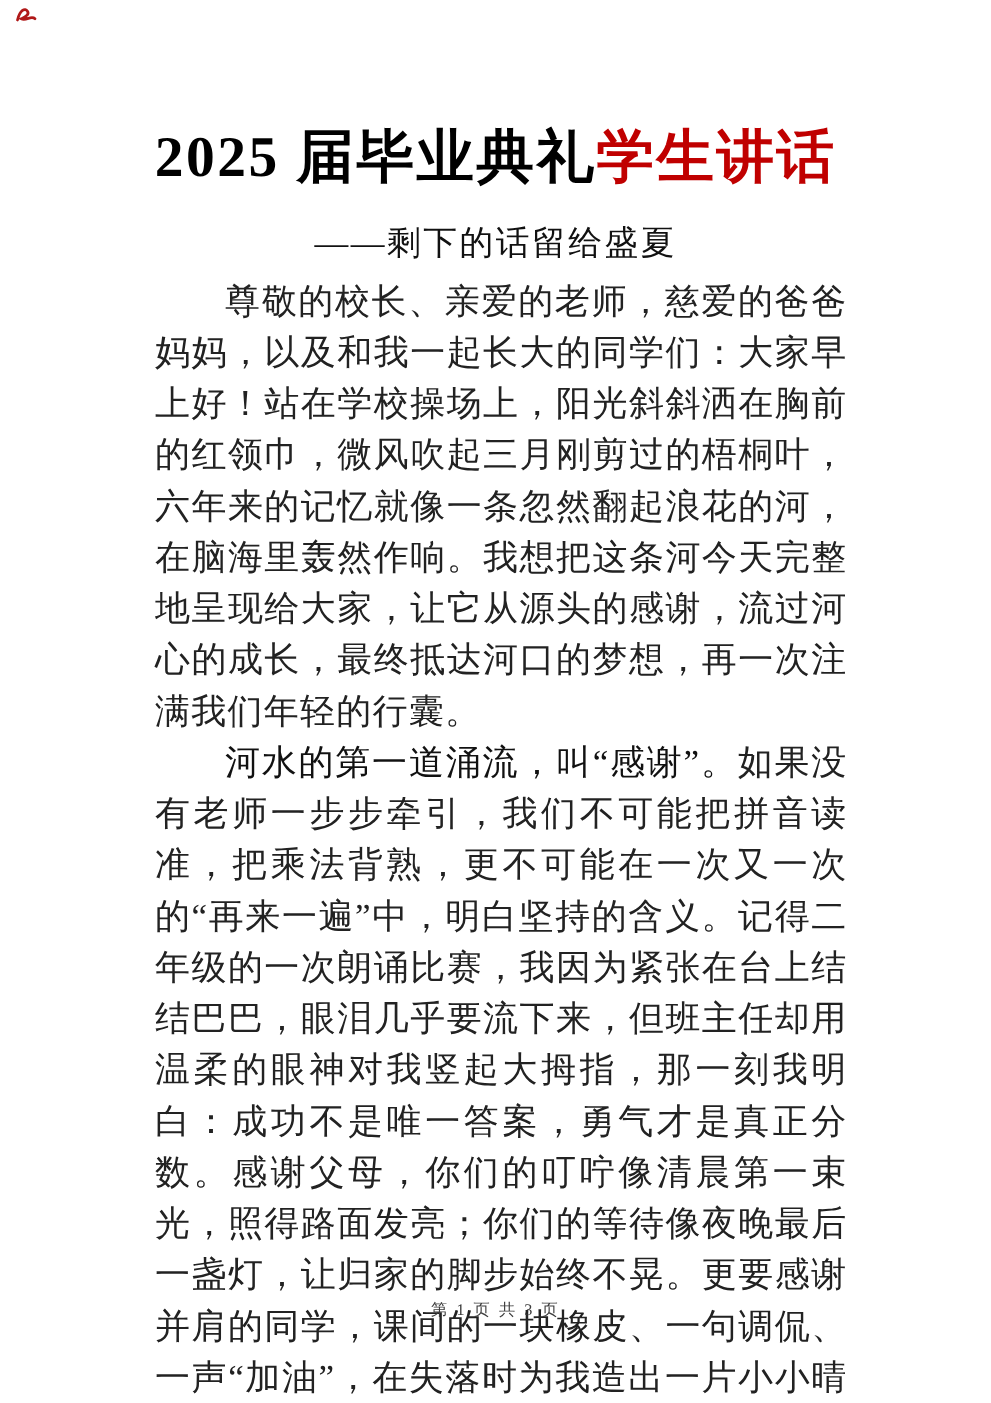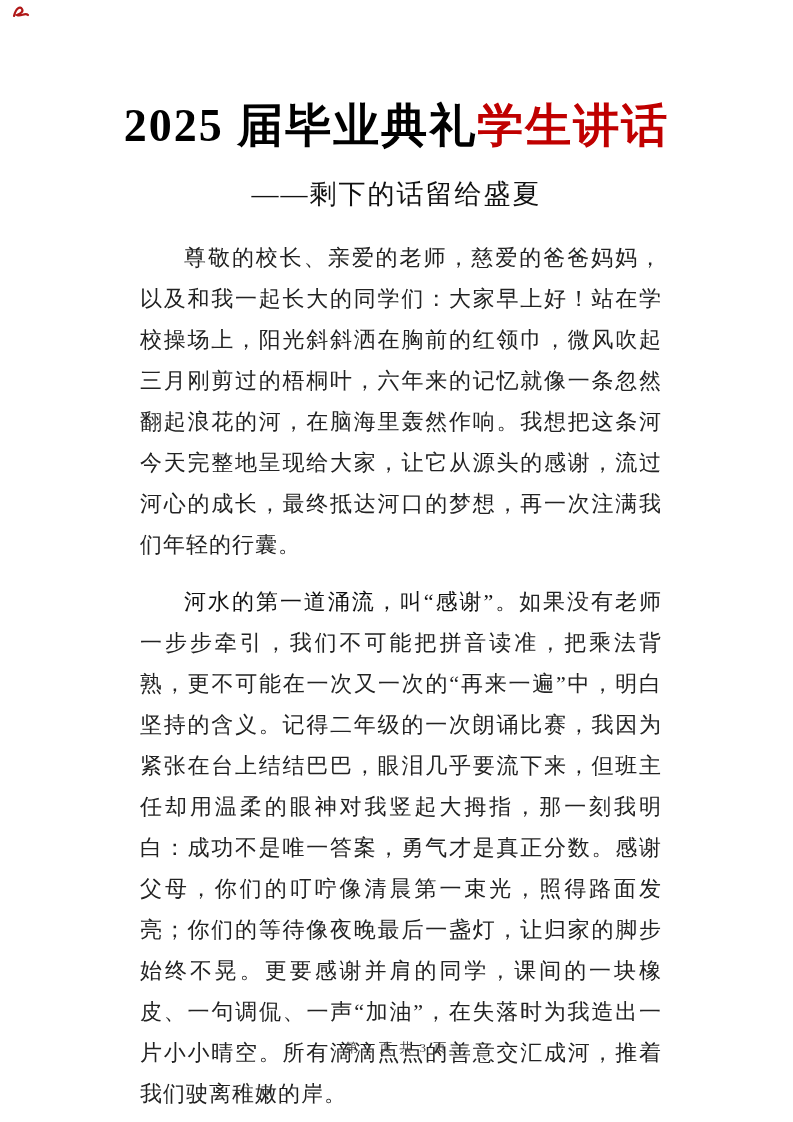--- a/index.html
+++ b/index.html
@@ -32,22 +32,22 @@
     font-size:27px;line-height:40px;
     font-weight:400;
     letter-spacing:2px;
     color:#111111;
     white-space:nowrap;
   }
   .doc-body{
     position:absolute;top:221px;left:124px;width:554px;
   }
   .doc-body p{
-    margin:16px;
-    font-size:22px;
+    margin:0;
+    font-size:28px;
     line-height:41px;
     letter-spacing:1px;
     text-align:justify;
     text-justify:inter-ideograph;
     text-indent:2em;
     color:#222222;
   }
   .doc-body p .lead-bold, .doc-body p.bold-para{font-weight:400;color:#111111;}
   .page-footer{
     position:absolute;top:1039px;left:0;right:0;

